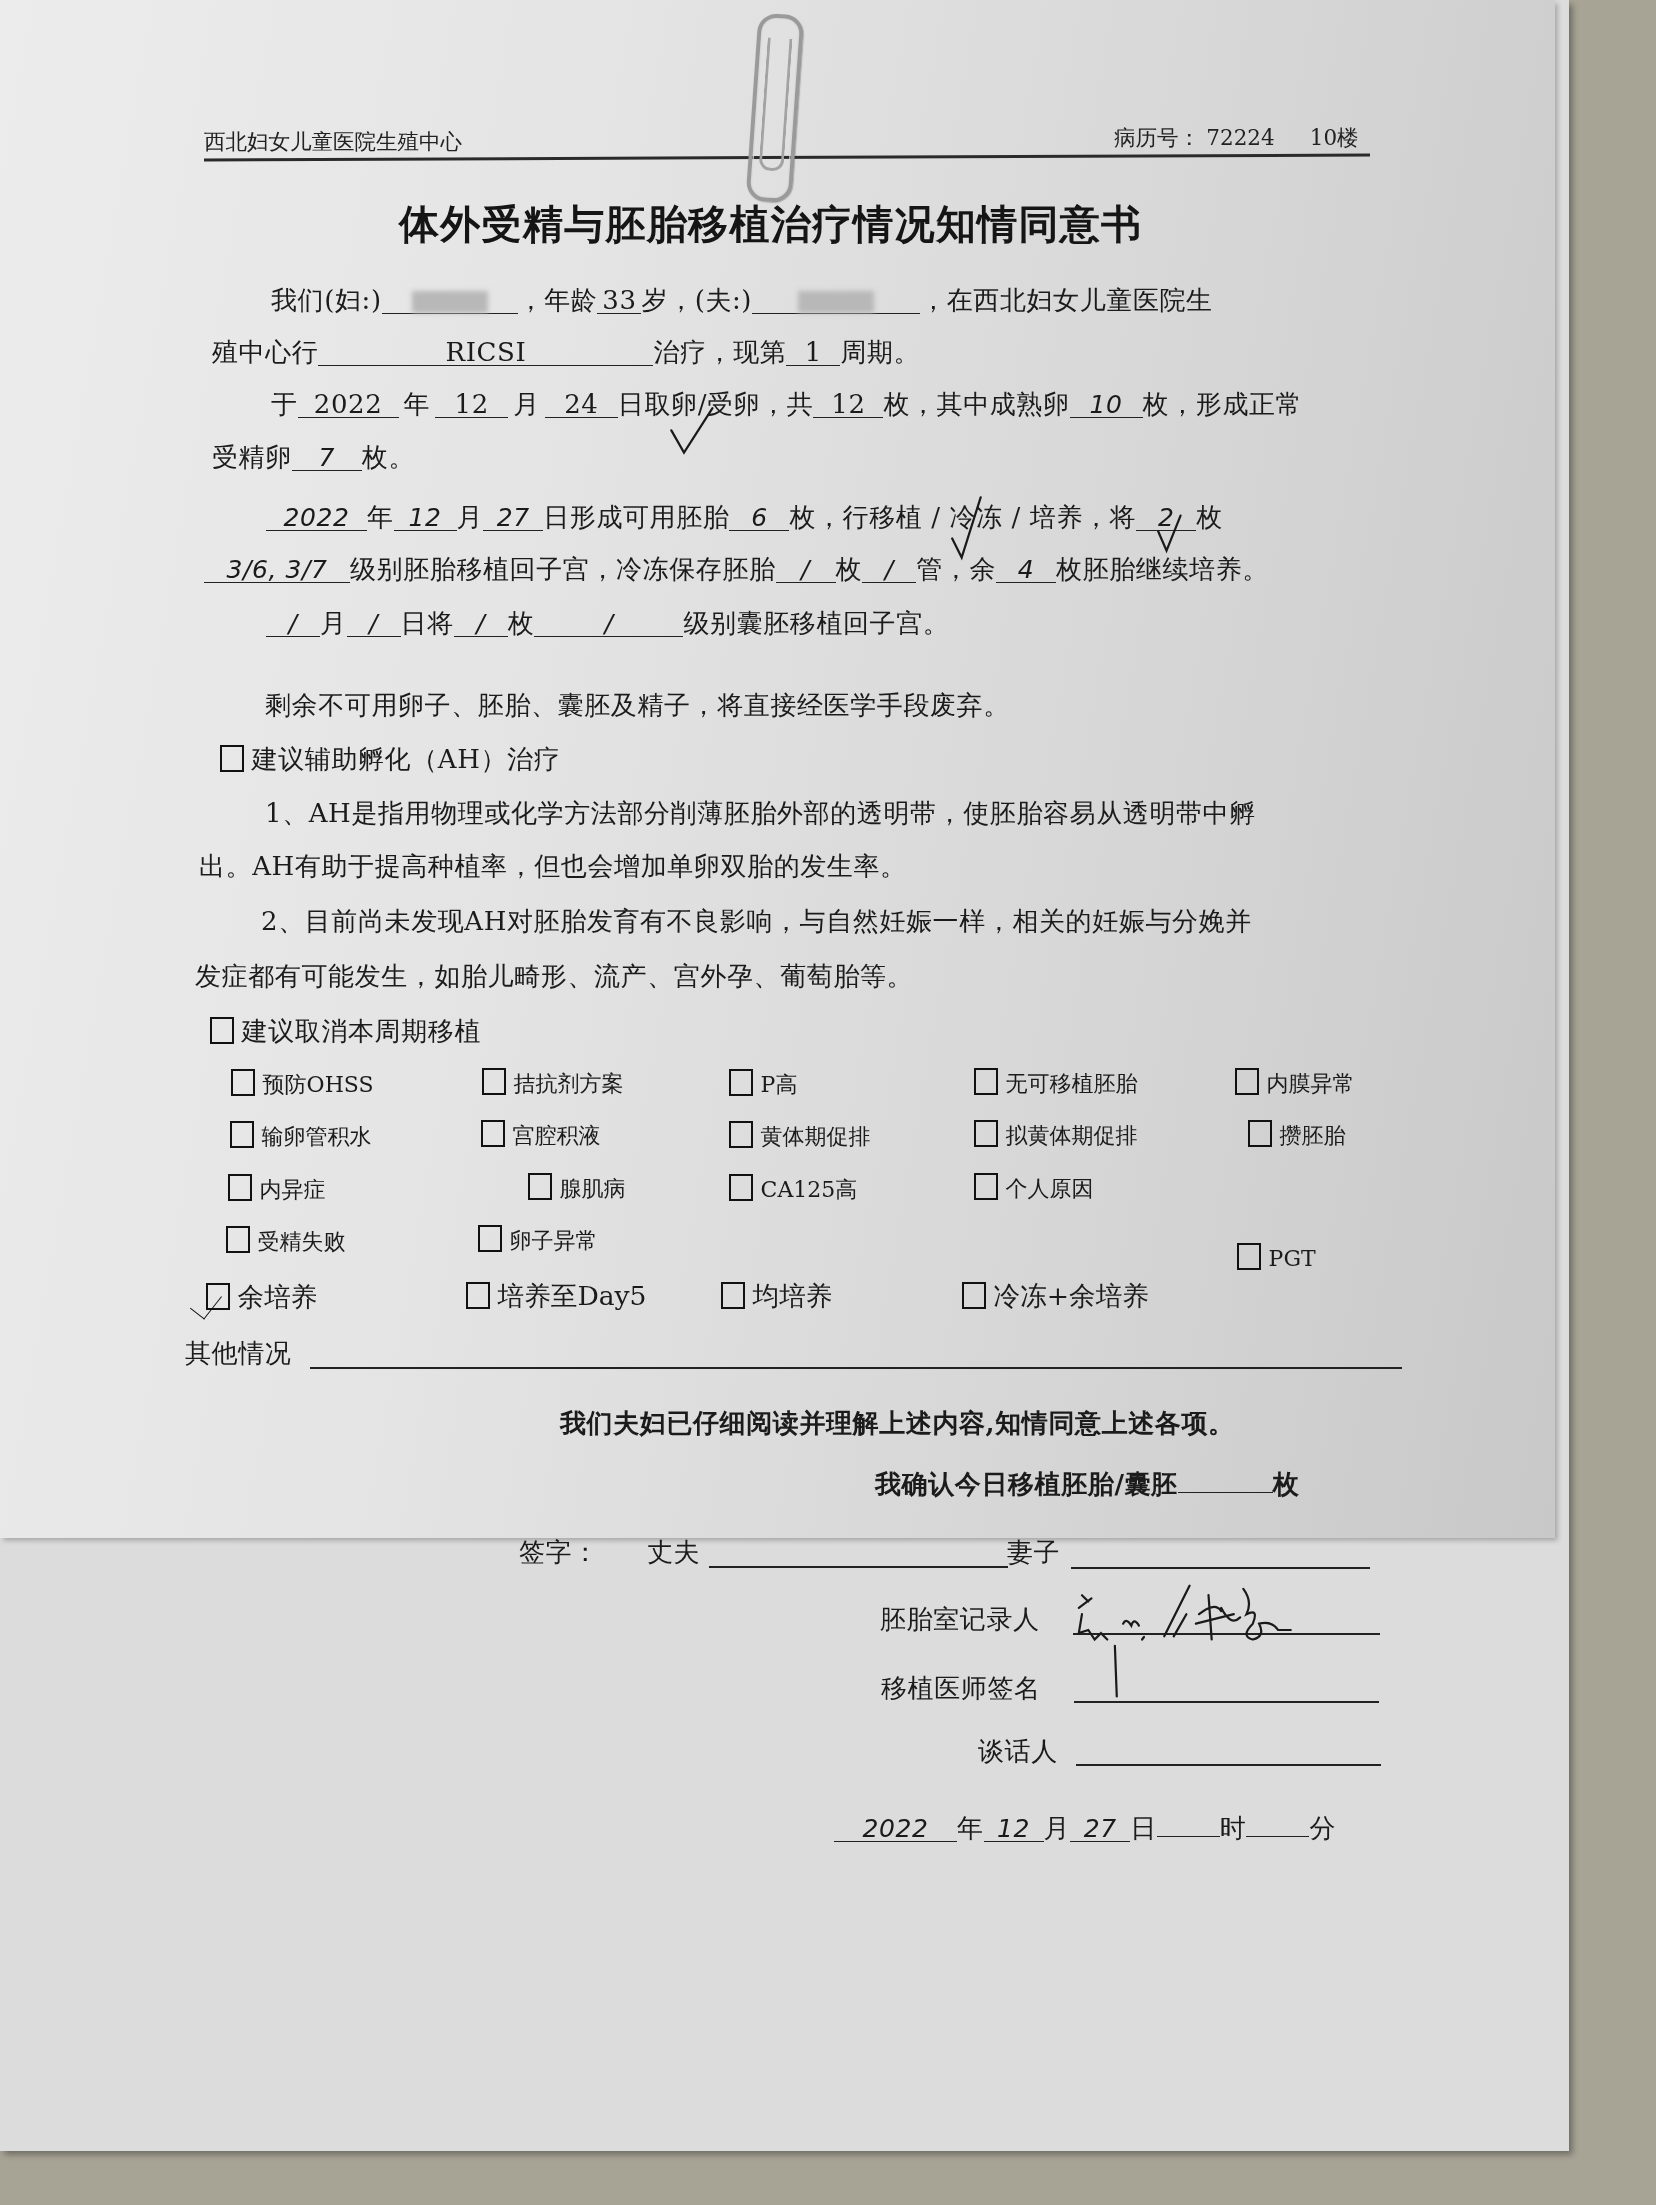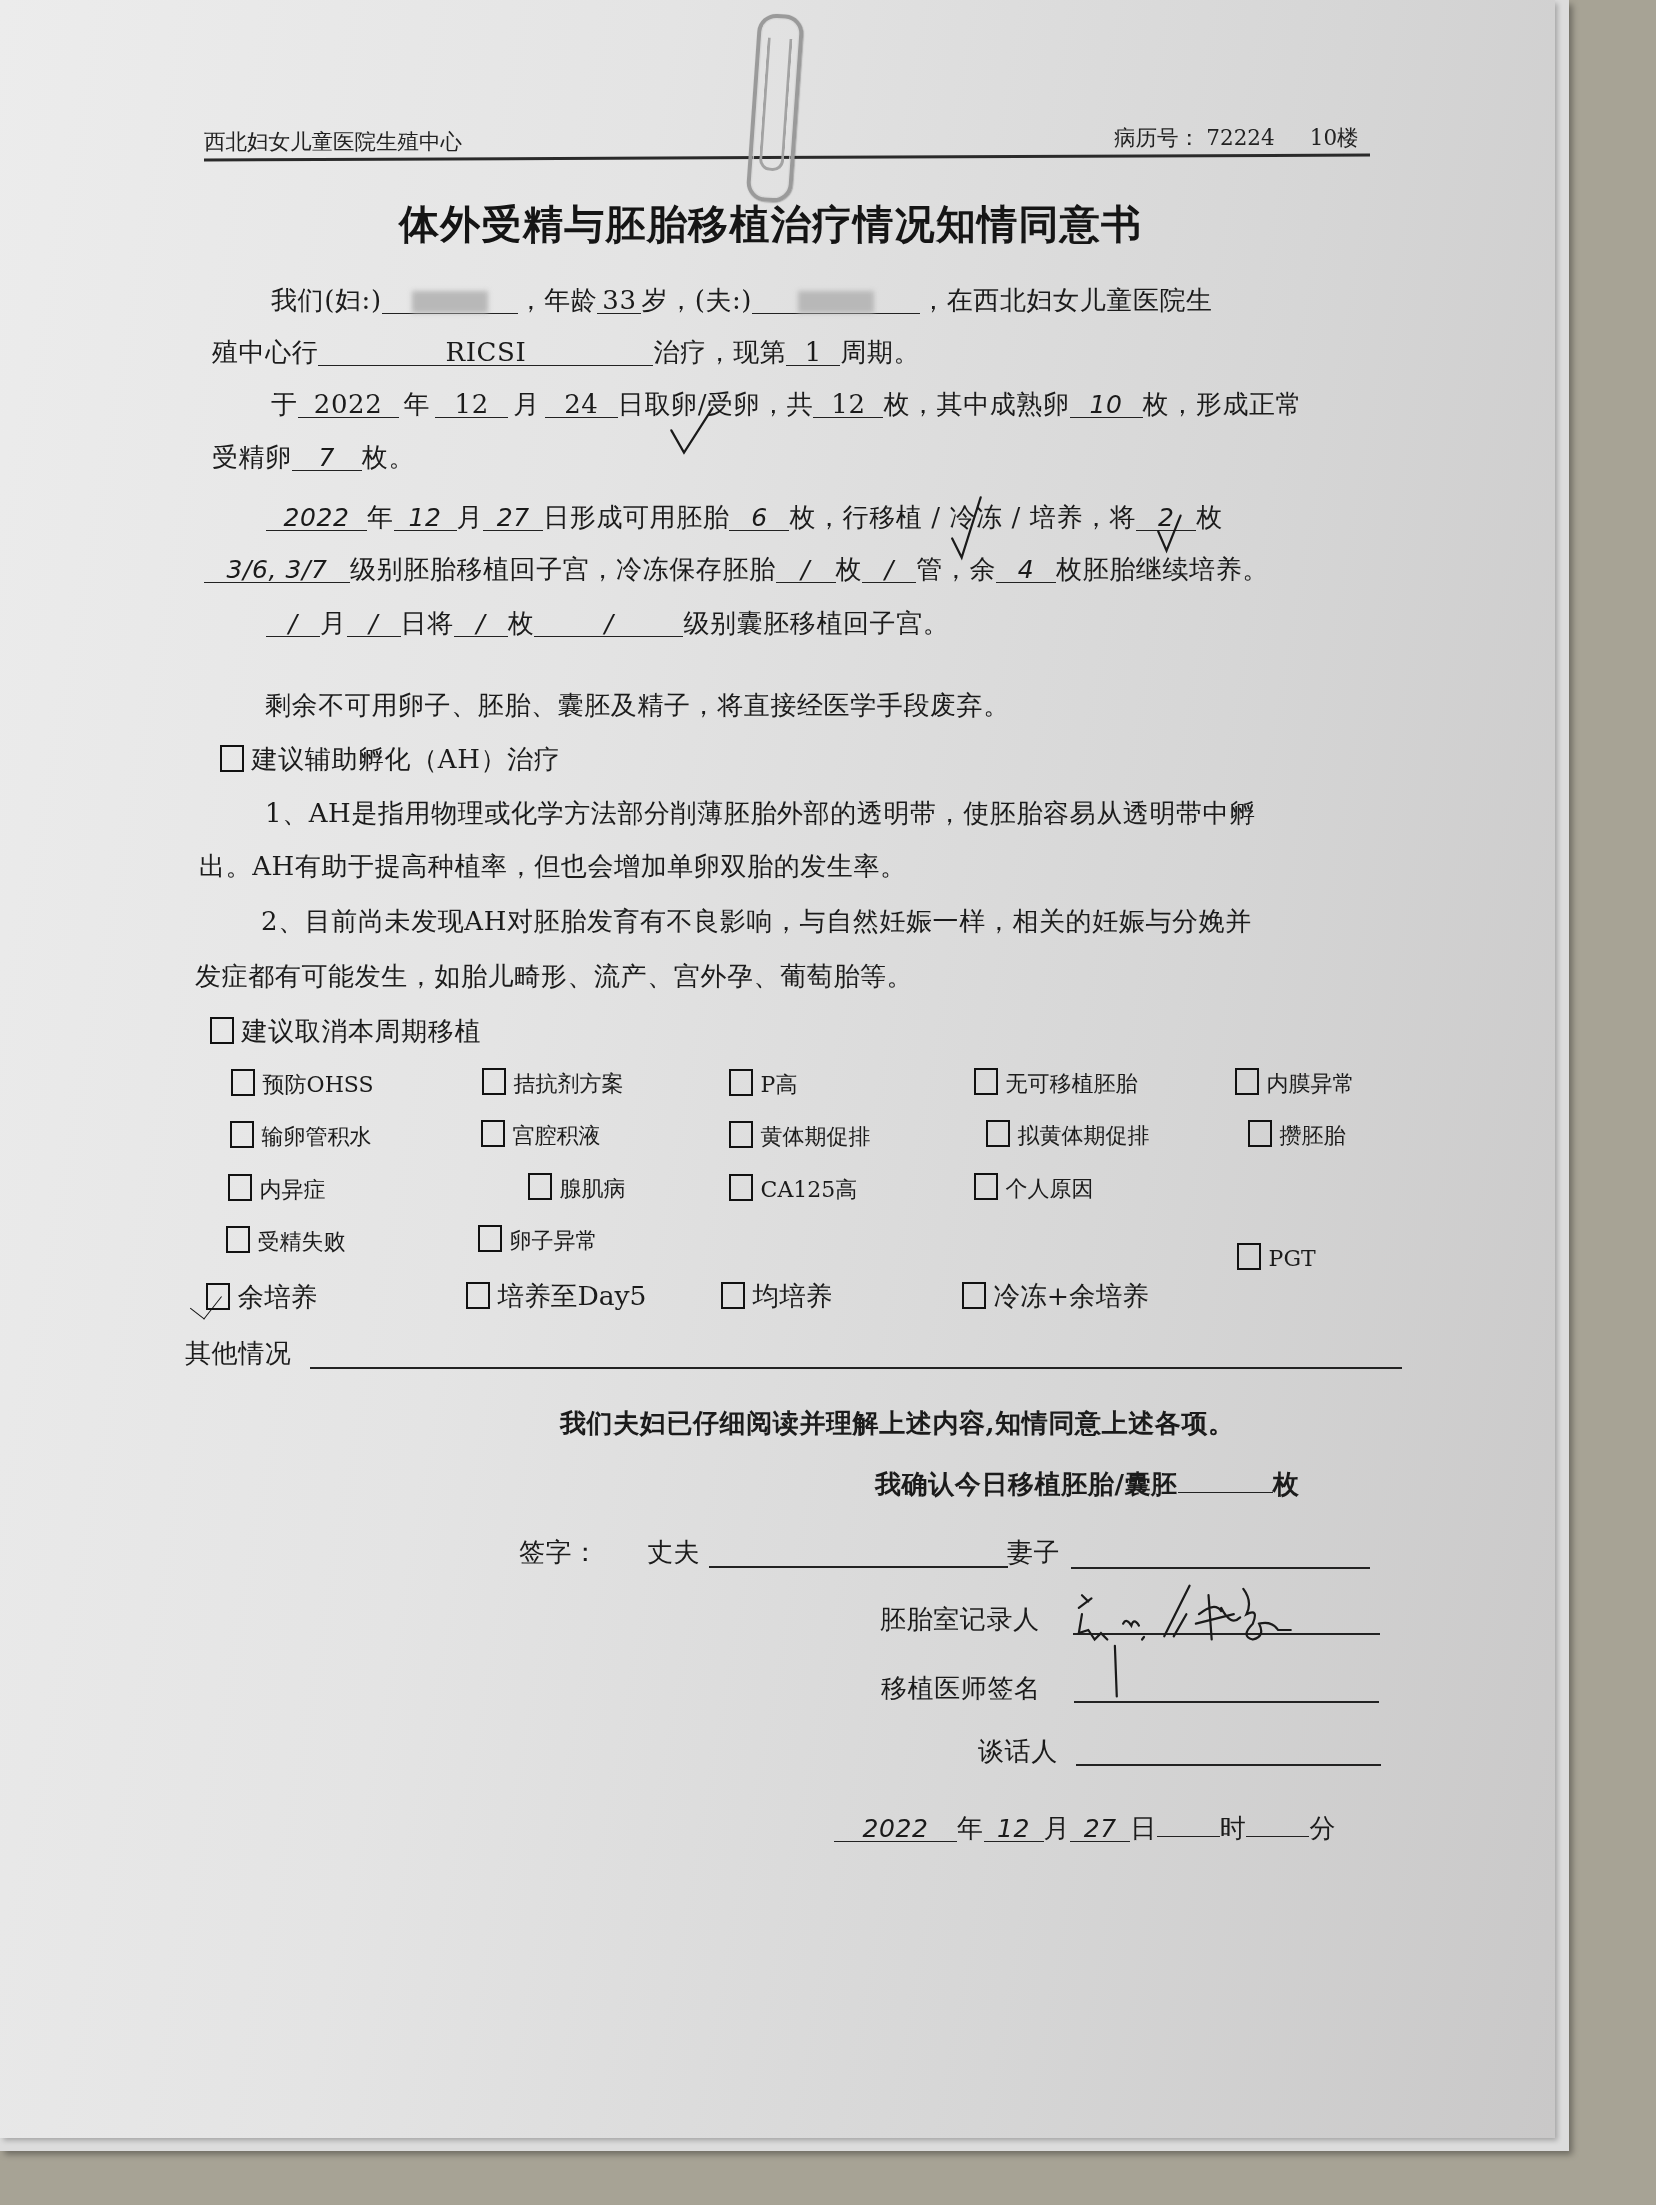--- a/index.html
+++ b/index.html
@@ -7,21 +7,21 @@
     width:1656px; height:2205px; position:relative; overflow:hidden;
     background:#a7a395;
     font-family:"DejaVu Serif","Liberation Serif",serif;
     color:#1b1b1b;
   }
   .sheet-under {
     position:absolute; left:0; top:0; width:1569px; height:2151px;
     background:#dcdcdc; box-shadow:3.8px 3.8px 6.3px rgba(0,0,0,0.35);
   }
   .sheet {
-    position:absolute; left:0; top:0; width:1555px; height:2138px;
+    position:absolute; left:0; top:0; width:1555px; height:1538px;
     background:linear-gradient(100deg,#ececec 0%,#e4e4e4 35%,#d6d6d6 70%,#c9c8c8 100%);
     box-shadow:2.5px 2.5px 5px rgba(0,0,0,0.25);
   }
   .abs { position:absolute; white-space:nowrap; }
   .hdr { font-size:21.5px; color:#222; }
   .hdr-line {
     position:absolute; left:204px; top:156px; width:1166px; height:3.2px; background:#2a2a2a;
     transform:rotate(-0.25deg);
   }
   .title { font-size:40px; font-weight:bold; letter-spacing:1.3px; color:#151515; }
@@ -124,21 +124,21 @@
   <div>
     <div class="opt" style="left:231px;top:1069px;"><span class="cb"></span><span>预防OHSS</span></div>
     <div class="opt" style="left:482px;top:1068px;"><span class="cb"></span><span>拮抗剂方案</span></div>
     <div class="opt" style="left:729px;top:1069px;"><span class="cb"></span><span>P高</span></div>
     <div class="opt" style="left:974px;top:1068px;"><span class="cb"></span><span>无可移植胚胎</span></div>
     <div class="opt" style="left:1235px;top:1068px;"><span class="cb"></span><span>内膜异常</span></div>
 
     <div class="opt" style="left:230px;top:1121px;"><span class="cb"></span><span>输卵管积水</span></div>
     <div class="opt" style="left:481px;top:1120px;"><span class="cb"></span><span>宫腔积液</span></div>
     <div class="opt" style="left:729px;top:1121px;"><span class="cb"></span><span>黄体期促排</span></div>
-    <div class="opt" style="left:974px;top:1120px;margin-left:12px;"><span class="cb"></span><span>拟黄体期促排</span></div>
+    <div class="opt" style="left:974px;top:1120px;"><span class="cb"></span><span>拟黄体期促排</span></div>
     <div class="opt" style="left:1235px;top:1120px;margin-left:13px;"><span class="cb"></span><span>攒胚胎</span></div>
 
     <div class="opt" style="left:228px;top:1174px;"><span class="cb"></span><span>内异症</span></div>
     <div class="opt" style="left:480px;top:1173px;padding-left:48px;"><span class="cb"></span><span>腺肌病</span></div>
     <div class="opt" style="left:729px;top:1174px;"><span class="cb"></span><span>CA125高</span></div>
     <div class="opt" style="left:974px;top:1173px;"><span class="cb"></span><span>个人原因</span></div>
     <div class="opt" style="left:1237px;top:1243px;"><span class="cb"></span><span>PGT</span></div>
 
     <div class="opt" style="left:226px;top:1226px;"><span class="cb"></span><span>受精失败</span></div>
     <div class="opt" style="left:478px;top:1225px;"><span class="cb"></span><span>卵子异常</span></div>

